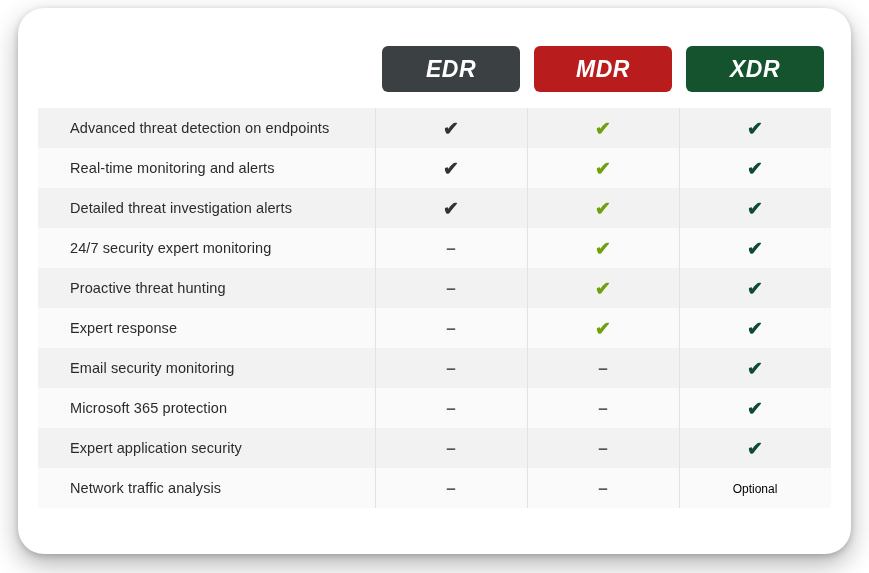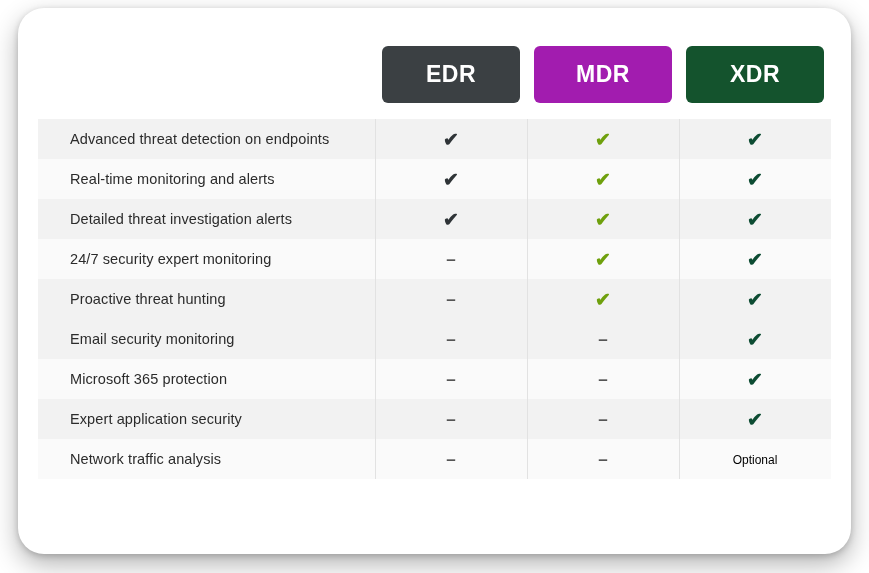--- a/index.html
+++ b/index.html
@@ -43,33 +43,34 @@
   }
   col.c-feature { width: 337px; }
   col.c-col { width: 152px; }
   thead th {
     padding: 0;
     vertical-align: bottom;
     height: 60px;
   }
   .hdr-spacer { background: #ffffff; }
   .hdr-box {
-    height: 57px;
+    height: 46px;
     margin: 16px 7px;
     border-radius: 6px;
     color: #ffffff;
     font-size: 23px;
     font-weight: bold;
     letter-spacing: 0.5px;
     display: flex;
     align-items: center;
     justify-content: center;
+    font-style: italic;
   }
   .hdr-edr { background: #3b4043; }
-  .hdr-mdr { background: #a21caf; }
+  .hdr-mdr { background: #b91c1c; }
   .hdr-xdr { background: #14532d; }
 
   tbody td {
     height: 40px;
     font-size: 14.5px;
     color: #2b2b2b;
     padding: 0;
     vertical-align: middle;
   }
   tbody tr.odd td { background: #f2f2f2; }
@@ -168,20 +169,26 @@
             <td class="val sep-l"><span class="check deep">✔</span></td>
           </tr>
 
           <tr class="odd">
             <td class="feature">Proactive threat hunting</td>
             <td class="val sep-l"><span class="dash">–</span></td>
             <td class="val sep-l"><span class="check green">✔</span></td>
             <td class="val sep-l"><span class="check deep">✔</span></td>
           </tr>
 
+          <tr class="even">
+            <td class="feature">Expert response</td>
+            <td class="val sep-l"><span class="dash">–</span></td>
+            <td class="val sep-l"><span class="check green">✔</span></td>
+            <td class="val sep-l"><span class="check deep">✔</span></td>
+          </tr>
 
           <tr class="odd">
             <td class="feature">Email security monitoring</td>
             <td class="val sep-l"><span class="dash">–</span></td>
             <td class="val sep-l"><span class="dash">–</span></td>
             <td class="val sep-l"><span class="check deep">✔</span></td>
           </tr>
 
           <tr class="even">
             <td class="feature">Microsoft 365 protection</td>

